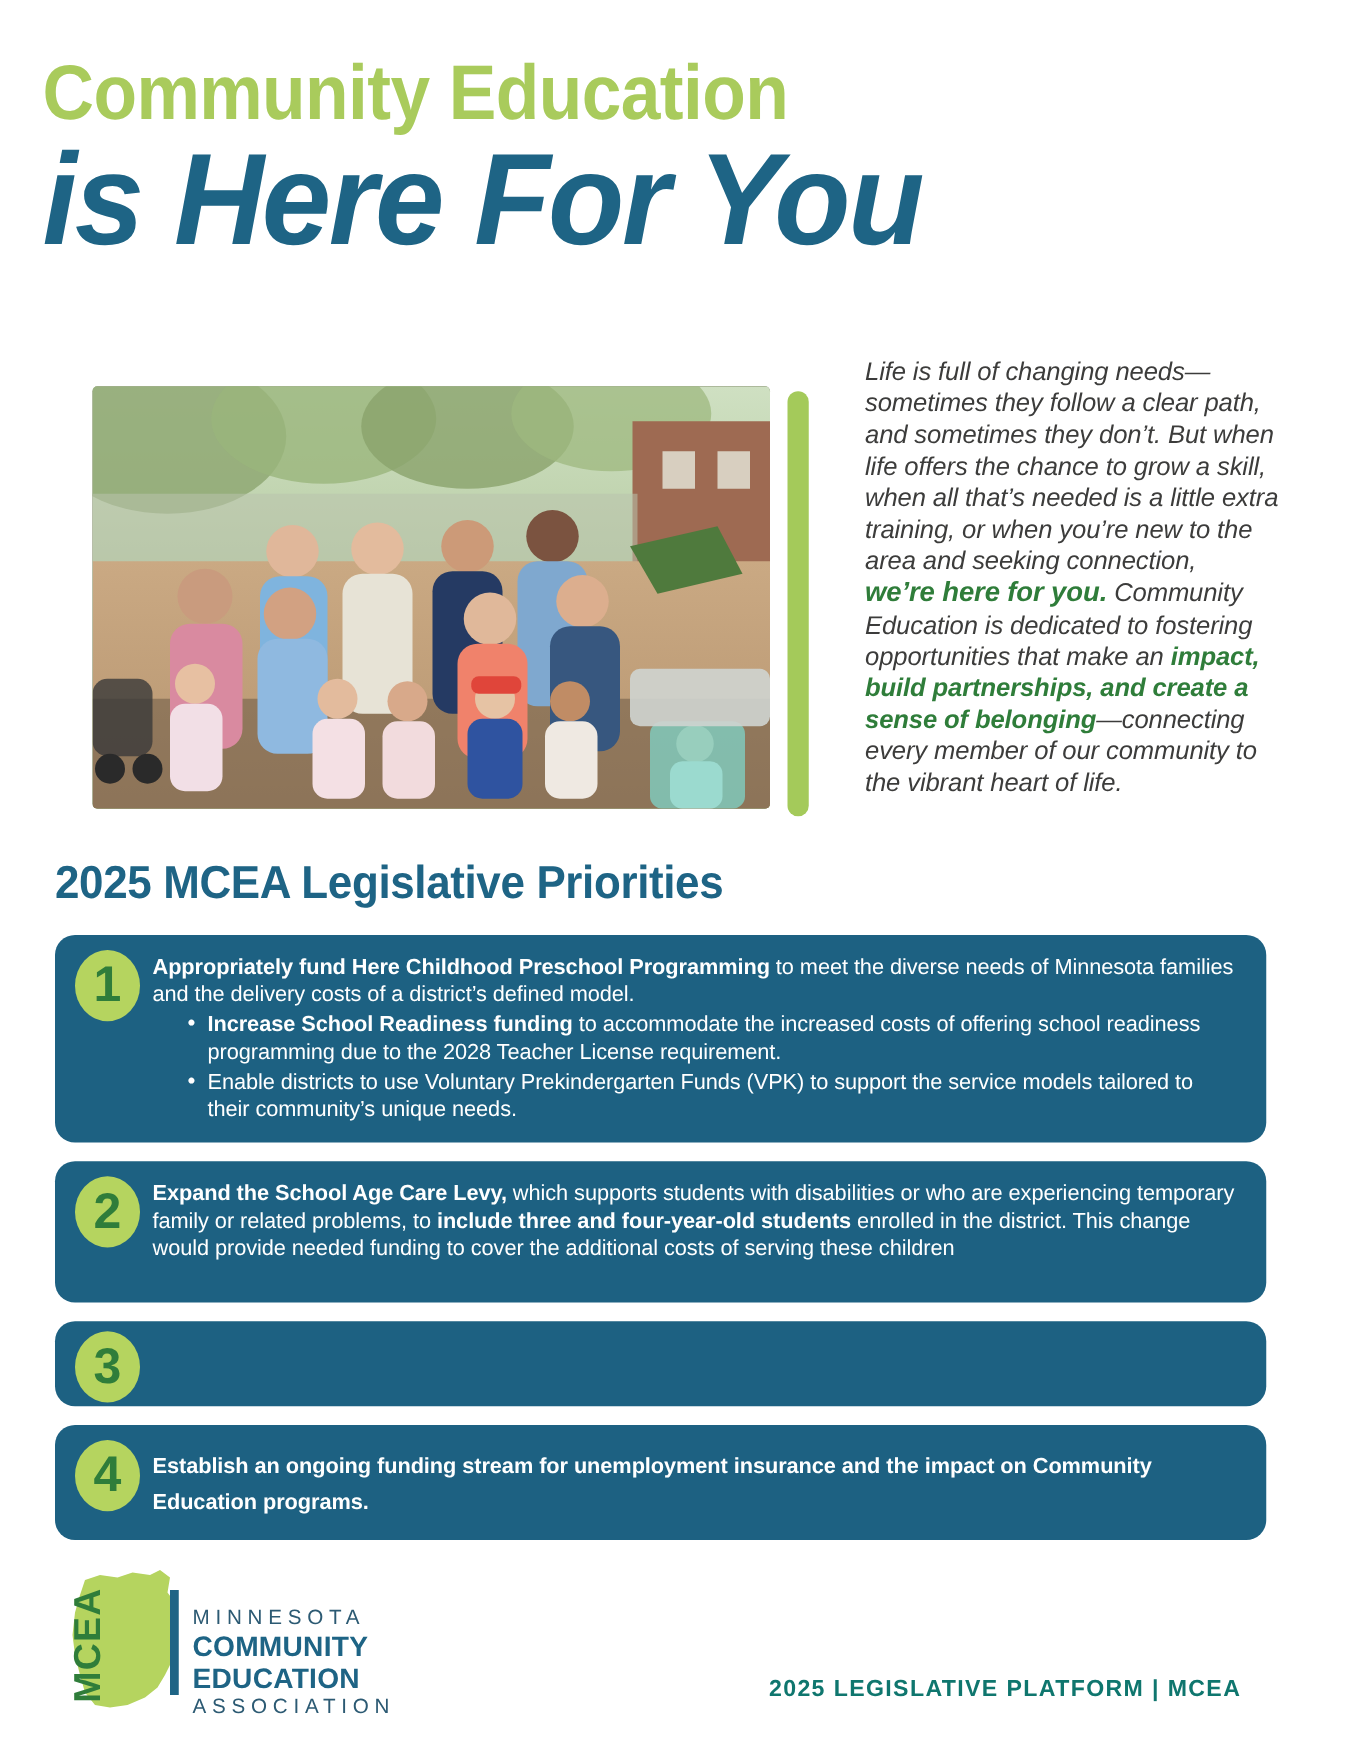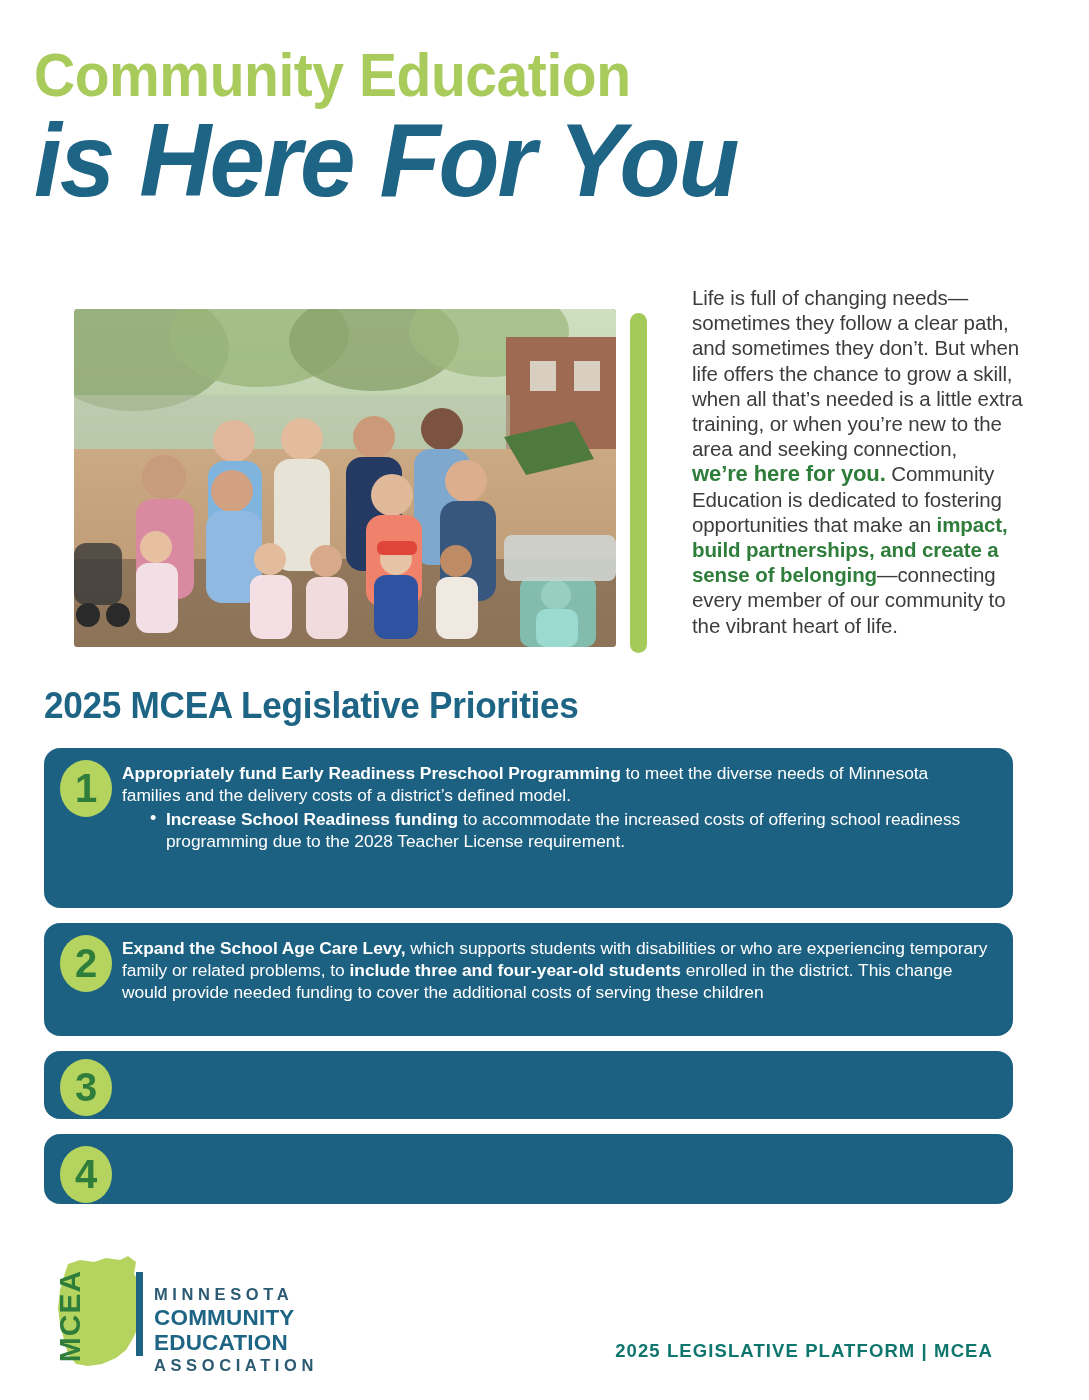--- a/index.html
+++ b/index.html
@@ -54,20 +54,21 @@
     white-space: nowrap;
   }
 
   
   .hero {
     position: absolute;
     left: 74px;
     top: 285px;
     width: 948px;
     height: 400px;
+    font-style: italic;
   }
   .photo {
     position: absolute;
     left: 0;
     top: 24px;
     width: 542px;
     height: 338px;
     border-radius: 4px;
     overflow: hidden;
     background: #6f7d54;
@@ -224,21 +225,21 @@
   .logo-words {
     position: absolute;
     left: 104px;
     top: 30px;
     width: 260px;
   }
   .lw1, .lw3 {
     font-size: 16.5px;
     letter-spacing: 4.6px;
     color: #2c5a73;
-    font-weight: 700;
+    font-weight: 400;
     line-height: 21px;
   }
   .lw2 {
     font-family: "Liberation Sans Narrow", "Liberation Sans", sans-serif;
     font-size: 22.5px;
     letter-spacing: 0.2px;
     color: #1e6485;
     font-weight: 700;
     line-height: 25px;
   }
@@ -349,40 +350,44 @@
     </div>
   </div>
 
   <div class="section-title">2025 MCEA Legislative Priorities</div>
 
   <div class="priorities">
 
     <div class="card c1">
       <div class="badge">1</div>
       <div class="card-text">
-        <b>Appropriately fund Early Readiness Preschool Programming</b><span> to meet the diverse needs of Minnesota families and the delivery costs of a district’s defined model.</span>
+        <b>Appropriately fund Here Childhood Preschool Programming</b><span> to meet the diverse needs of Minnesota families and the delivery costs of a district’s defined model.</span>
         <ul class="sublist">
           <li><b>Increase School Readiness funding</b><span> to accommodate the increased costs of offering school readiness programming due to the 2028 Teacher License requirement.</span></li>
+          <li><span>Enable districts to use Voluntary Prekindergarten  Funds (VPK) to support the service models tailored to their community’s unique needs.</span></li>
         </ul>
       </div>
     </div>
 
     <div class="card c2">
       <div class="badge">2</div>
       <div class="card-text">
         <b>Expand the School Age Care Levy,</b><span> which supports students with disabilities or who are experiencing temporary family or related problems, to </span><b>include three and four-year-old students</b><span> enrolled in the district. This change would provide needed funding to cover the additional costs of serving these children</span>
       </div>
     </div>
 
     <div class="card c3">
       <div class="badge">3</div>
     </div>
 
     <div class="card c4">
       <div class="badge">4</div>
+      <div class="card-text">
+        <b>Establish an ongoing funding stream for unemployment insurance and the impact on Community Education programs.</b>
+      </div>
     </div>
 
   </div>
 
   <div class="footer">
     <div class="logo">
       <div class="logo-mark">
         <svg viewBox="0 0 106 118" width="106" height="118" aria-hidden="true">
           <path d="M18 10 L30 6 L44 8 L56 4 L70 6 L78 2 L86 8 L84 20 L90 28 L88 40 L92 52 L86 62 L88 74 L82 86 L76 96 L66 104 L52 110 L38 112 L26 110 L18 100 L14 86 L10 70 L8 54 L10 36 L14 22 Z" fill="#b5d45f"></path>
           <text x="30" y="62" transform="rotate(-90 30 62)" text-anchor="middle" font-family="Liberation Sans, sans-serif" font-weight="700" font-size="30" letter-spacing="1" fill="#2f7d3a">MCEA</text>

